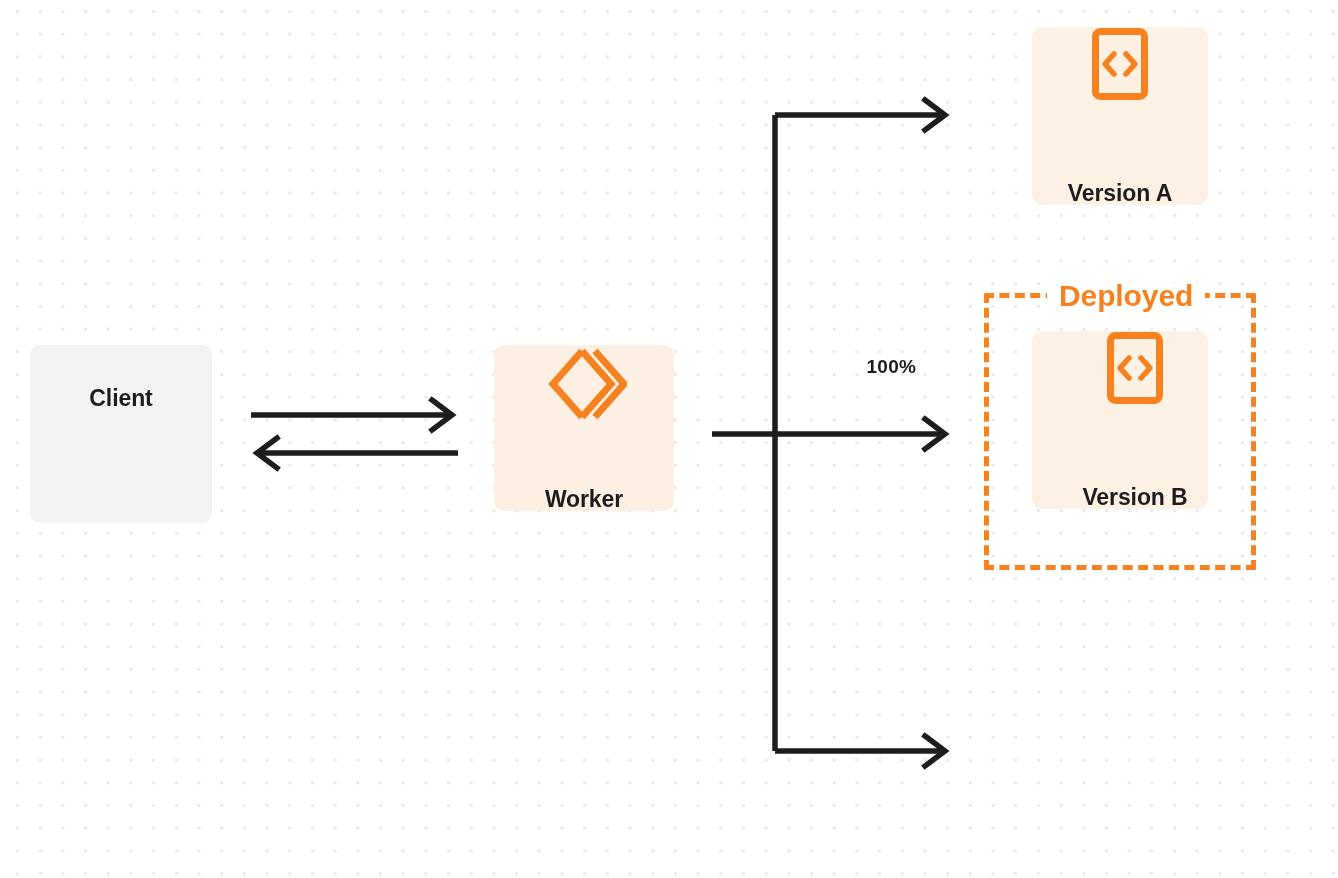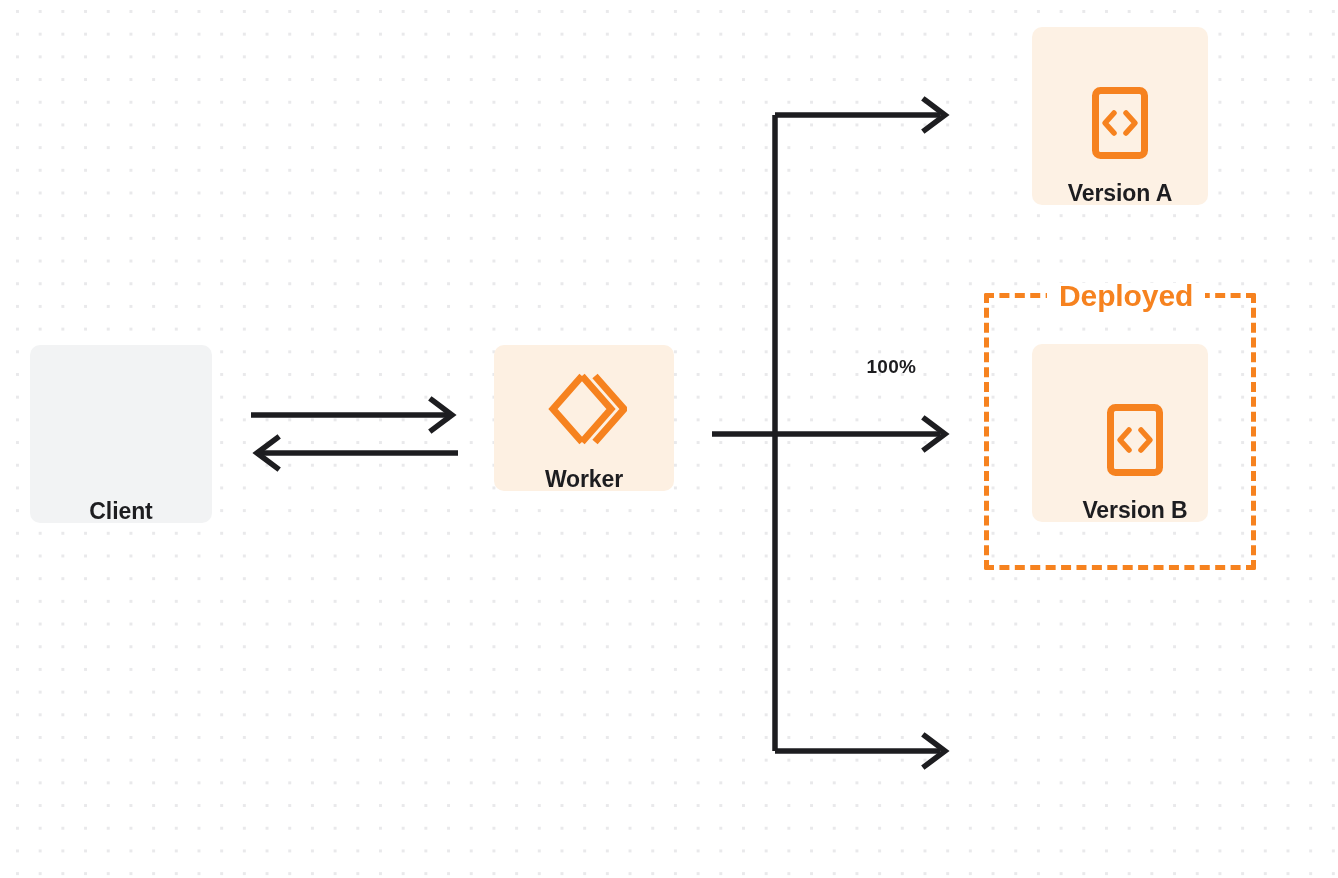--- a/index.html
+++ b/index.html
@@ -20,21 +20,21 @@
     -webkit-font-smoothing: antialiased;
   }
 
   
   .node {
     position: absolute;
     border-radius: 10px;
     display: flex;
     flex-direction: column;
     align-items: center;
-    justify-content: flex-end;
+    justify-content: space-between;
     box-sizing: border-box;
   }
   .node-label {
     font-size: 23px;
     font-weight: 700;
     color: #1d1d20;
     letter-spacing: -0.1px;
     line-height: 1;
     margin-top: 42px;
   }
@@ -46,35 +46,35 @@
     width: 182px;
     height: 178px;
     background: #f2f3f4;
   }
 
   
   #worker-node {
     left: 494px;
     top: 345px;
     width: 180px;
-    height: 146px;
+    height: 166px;
     background: #fdf0e2;
   }
   #worker-node .node-label { margin-top: 20px; }
   .worker-logo { width: 86px; height: 78px; display:block; }
 
   
   .version-node {
     width: 176px;
     height: 178px;
     background: #fdf1e4;
     left: 1032px;
   }
   #version-a-node { top: 27px; }
-  #version-b-node { top: 344px; padding-left: 30px; }
+  #version-b-node { top: 331px; padding-left: 30px; }
   #version-c-node { top: 662px; }
   .version-node .node-label { margin-top: 22px; }
   .code-icon { width: 58px; height: 74px; display:block; }
 
   
   #deployed-frame {
     position: absolute;
     left: 984px;
     top: 293px;
     width: 272px;

